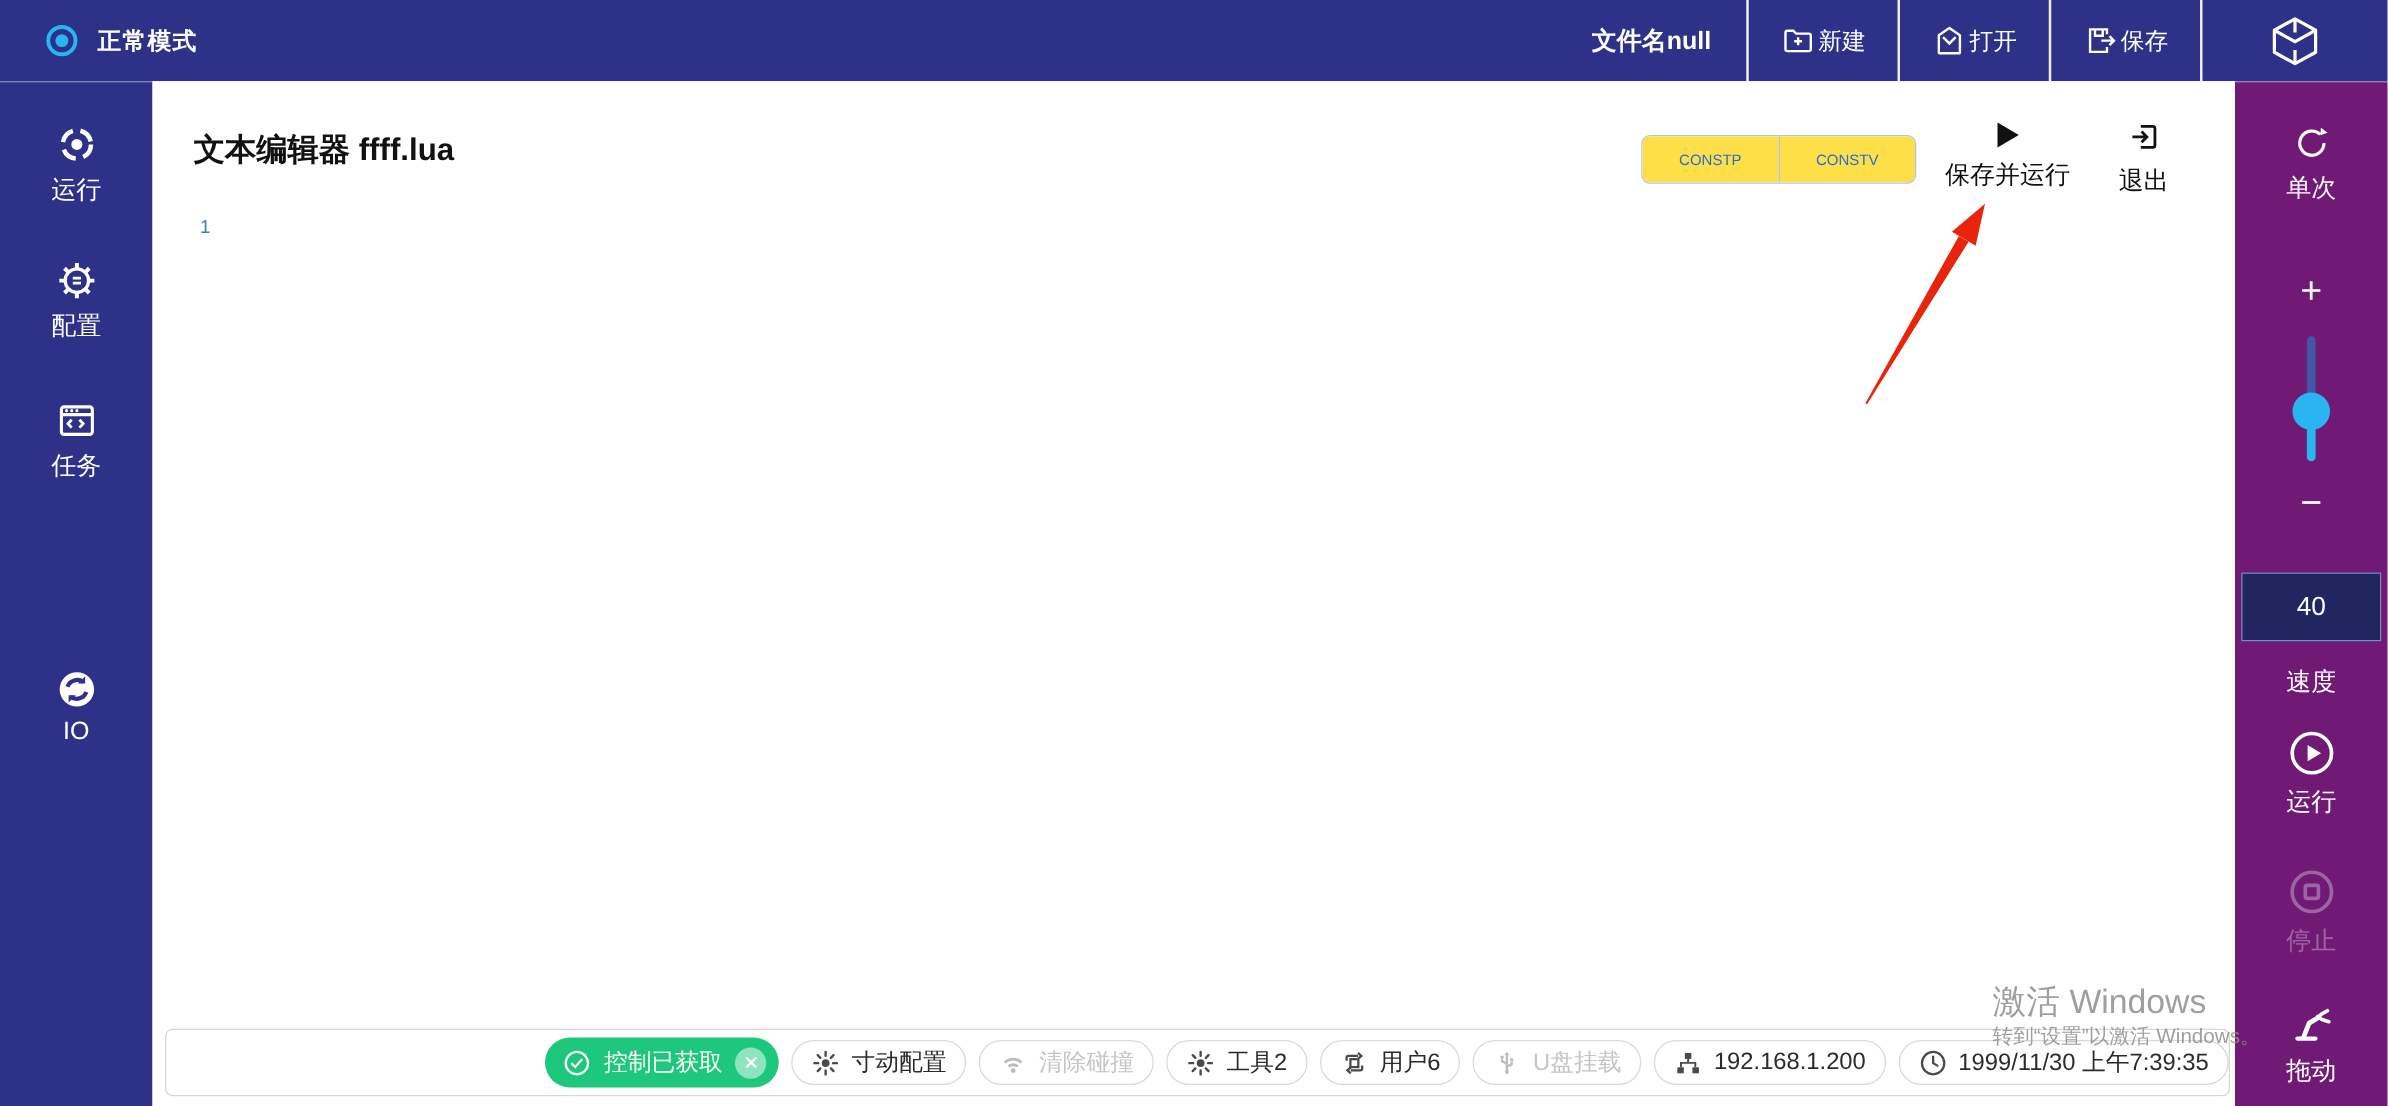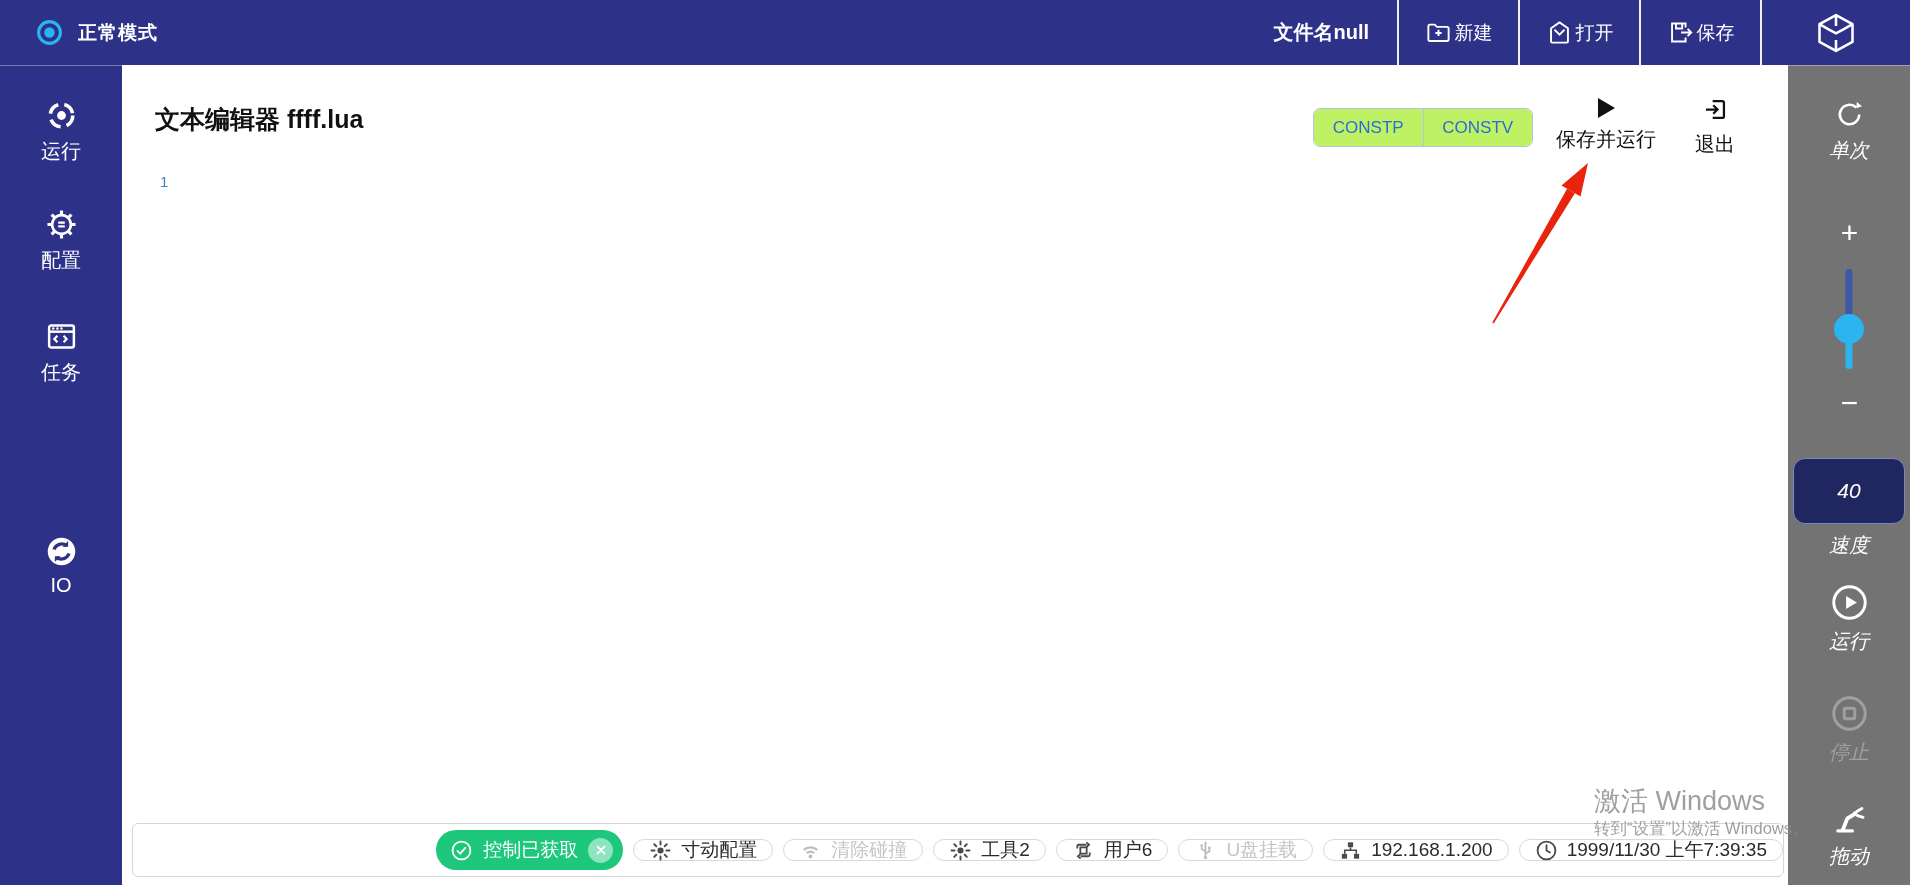--- a/index.html
+++ b/index.html
@@ -20,62 +20,62 @@
     border-left:2px solid rgba(255,255,255,.92); }
 
   
   .sidebar-left { position:absolute; left:0; top:65px; bottom:0; width:122px;
     background:#2d3187; border-top:1px solid rgba(255,255,255,.35); }
   .nav-item { position:absolute; left:0; right:0; display:flex; flex-direction:column;
     align-items:center; gap:6px; color:#fff; cursor:pointer; }
   .nav-item span { font-size:20px; }
 
   .sidebar-right { position:absolute; right:0; top:65px; bottom:0; width:122px;
-    background:#737373; border-top:1px solid rgba(255,255,255,.35); color:#fff;font-style:italic; }
+    background:#701a75; border-top:1px solid rgba(255,255,255,.35); color:#fff; }
   .rb-stack { position:absolute; left:0; right:0; display:flex; flex-direction:column;
     align-items:center; gap:7px; cursor:pointer; }
   .rb-stack span { font-size:20px; }
   .rb-sign { position:absolute; left:0; right:0; text-align:center; font-size:30px;
     font-weight:400; cursor:pointer; line-height:1; }
   .slider { position:absolute; left:0; right:0; top:203px; height:100px; cursor:pointer; }
   .slider-track { position:absolute; left:50%; transform:translateX(-50%); top:0; height:100%;
     width:7px; border-radius:4px;
     background:linear-gradient(#3f57a6 0 60%, #2ab5f0 60% 100%); }
   .slider-thumb { position:absolute; left:50%; transform:translateX(-50%); top:45px;
     width:30px; height:30px; border-radius:50%; background:#2ab5f0; cursor:grab; }
-  .speed-box { position:absolute; left:5px; right:5px; top:392px; height:66px;
-    background:#20265f; border:1px solid #7d88c0; border-radius:12px;
+  .speed-box { position:absolute; left:5px; right:5px; top:392px; height:55px;
+    background:#20265f; border:1px solid #7d88c0; border-radius:0;
     display:flex; align-items:center; justify-content:center; font-size:21px; }
   .speed-label { position:absolute; left:0; right:0; top:466px; text-align:center; font-size:20px; }
   .dimmed { opacity:.32; }
 
   
   .main { position:absolute; left:122px; right:122px; top:65px; bottom:0; background:#fff; }
   .editor-title { position:absolute; left:33px; top:38px; font-size:25px; font-weight:600; color:#111; }
   .line-number { position:absolute; left:38px; top:108px; font-size:15px; color:#3f7fbe; }
 
   .const-group { position:absolute; left:1191px; top:43px; width:220px; height:39px;
     border:1px solid #b3c4e6; border-radius:7px; display:flex; overflow:hidden; background:#fff; }
   .const-btn { flex:1; display:flex; align-items:center; justify-content:center;
-    color:#2b6cd9; font-size:17px; cursor:pointer; background:#bef264; border:none; }
+    color:#2b6cd9; font-size:12px; cursor:pointer; background:#fde047; border:none; }
   .const-btn + .const-btn { border-left:1px solid #b3c4e6; }
 
   .action-stack { position:absolute; display:flex; flex-direction:column; align-items:center;
     gap:8px; cursor:pointer; color:#111; }
   .action-stack span { font-size:20px; }
   .play-tri { width:0; height:0; border-left:17px solid #111;
     border-top:10px solid transparent; border-bottom:10px solid transparent; }
 
   .red-arrow { position:absolute; left:1365px; top:92px; pointer-events:none; }
 
   
   .statusbar { position:absolute; left:10px; right:4px; bottom:8px; height:54px; z-index:10;
     background:#fff; border:1px solid #d6d6d6; border-radius:6px;
     display:flex; align-items:center; justify-content:flex-end; gap:10px; padding:0 0; }
-  .pill { height:22px; border:1px solid #d9d9d9; border-radius:19px; background:#fff;
+  .pill { height:36px; border:1px solid #d9d9d9; border-radius:19px; background:#fff;
     display:flex; align-items:center; gap:9px; padding:0 15px; font-size:19px;
     color:#2b2b2b; cursor:pointer; white-space:nowrap; }
   .pill .picon { color:#4a4a4a; display:flex; }
   .pill.disabled { color:#c5c5c5; }
   .pill.disabled .picon { color:#b9bdc1; }
   .pill-green { height:40px; border:none; border-radius:20px; background:#1dc87c; color:#fff;
     display:flex; align-items:center; gap:10px; padding:0 10px 0 14px; font-size:19px; cursor:pointer; }
   .x-circle { width:25px; height:25px; border-radius:50%; background:rgba(255,255,255,.5);
     display:flex; align-items:center; justify-content:center; cursor:pointer; }
 

